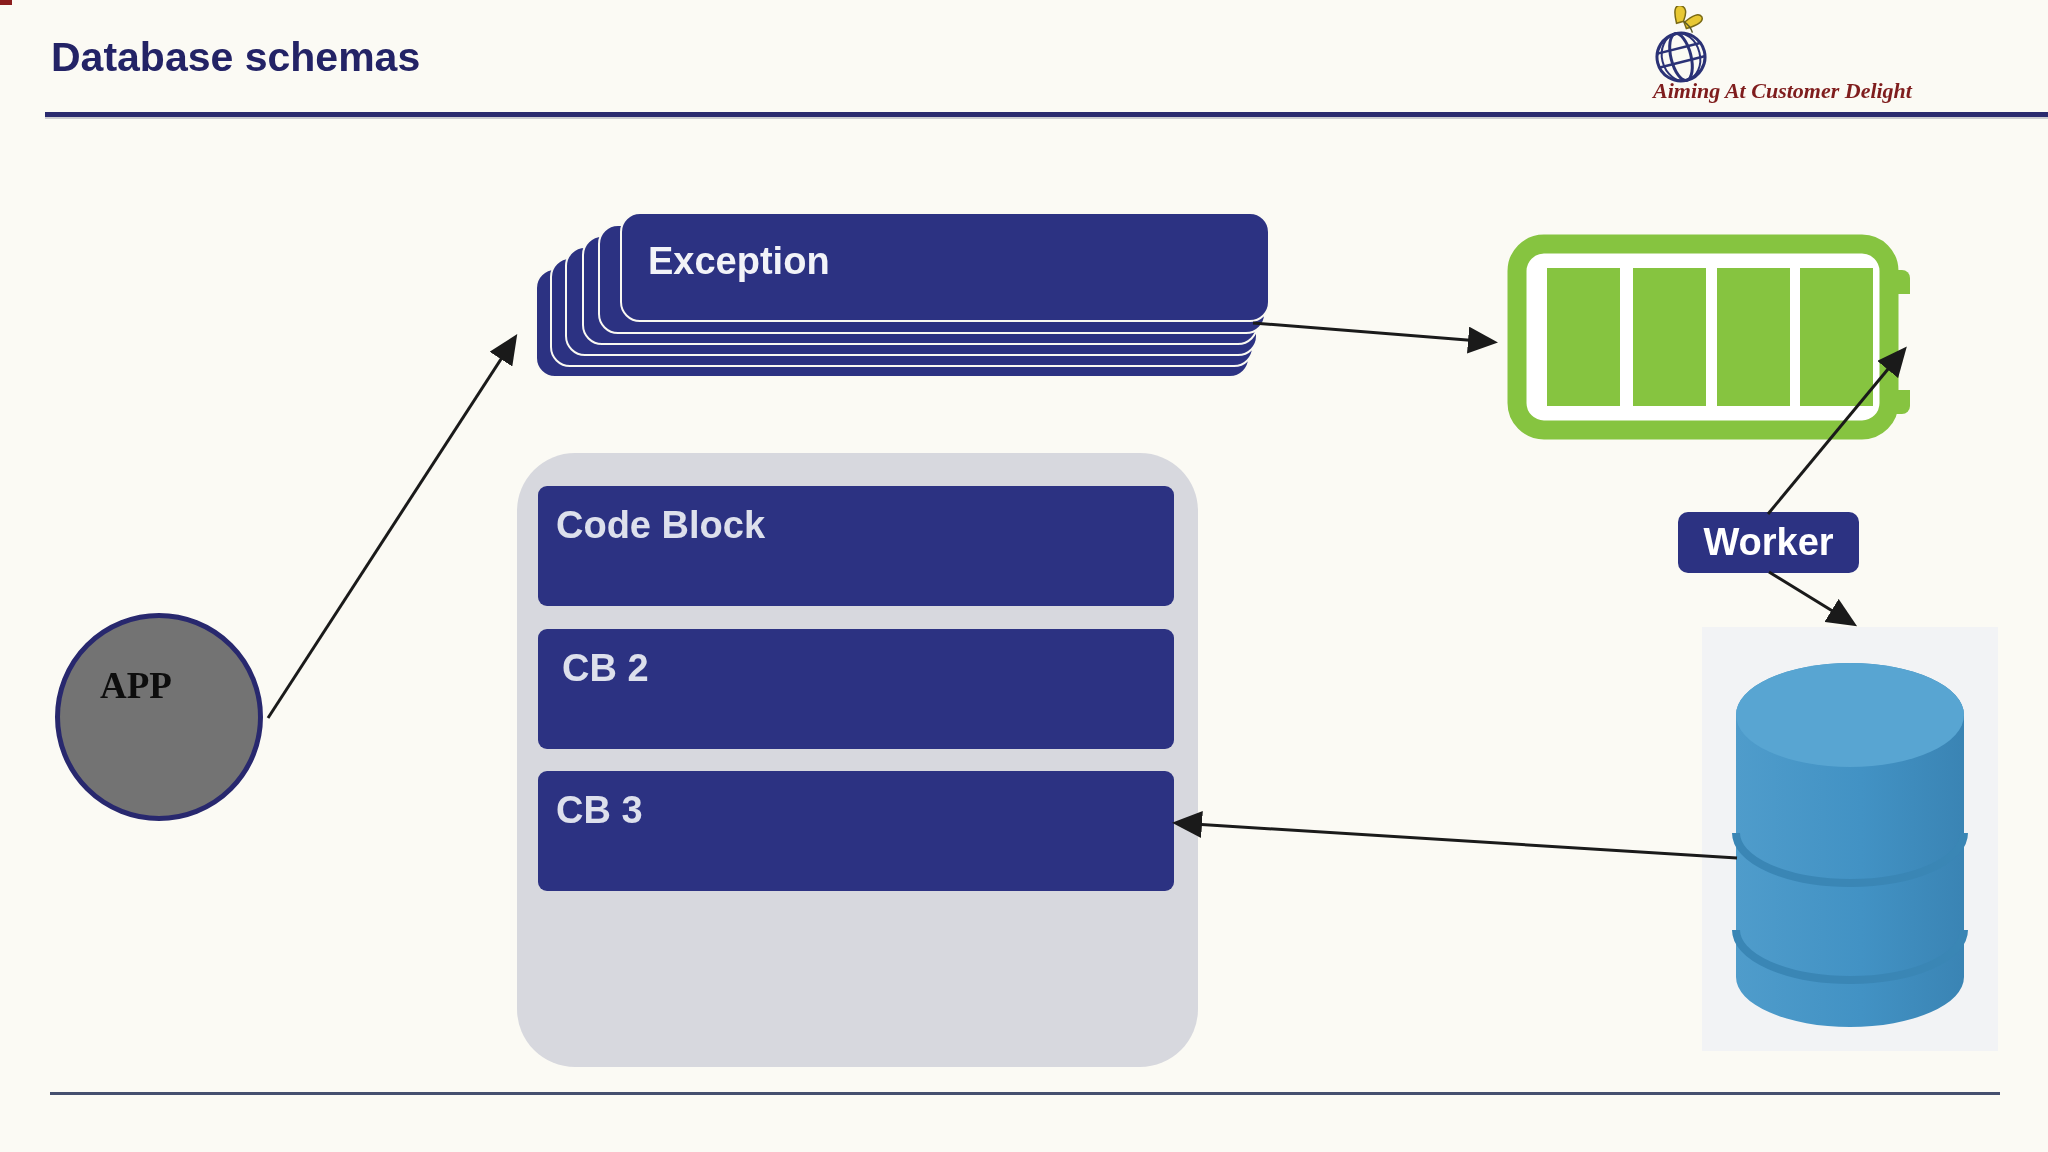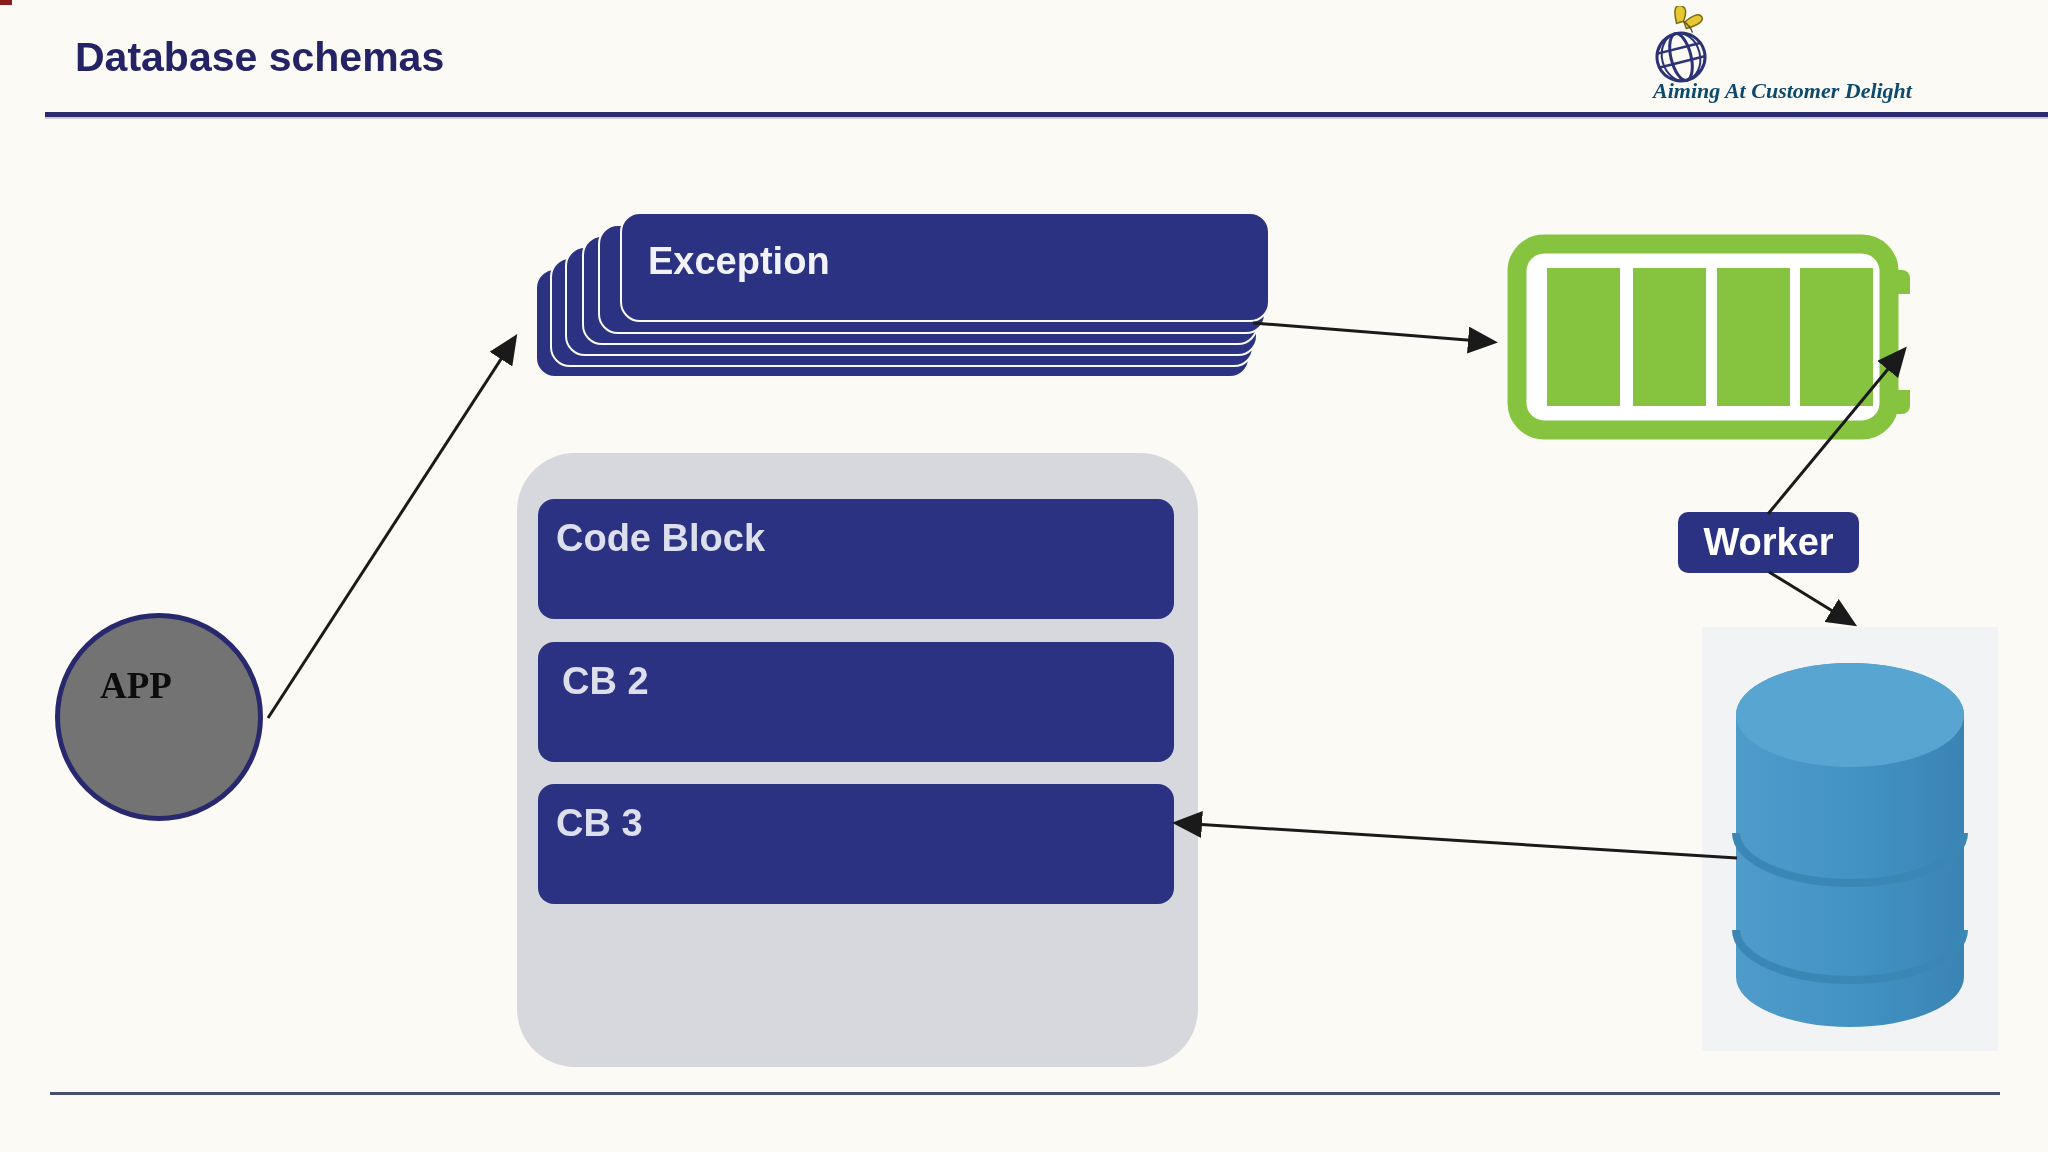--- a/index.html
+++ b/index.html
@@ -3,44 +3,44 @@
 <meta charset="utf-8">
 <style>
   html,body{margin:0;padding:0;}
   body{font-family:"Liberation Sans",sans-serif;}
   .slide{position:relative;width:2048px;height:1152px;background:#fbfaf4;overflow:hidden;}
 
   
   .corner-artifact{position:absolute;left:0;top:0;width:12px;height:5px;background:#8b1d1d;}
 
   
-  .page-title{position:absolute;left:75px;top:34px;font-size:41px;font-weight:bold;color:#232366;letter-spacing:0px;}
+  .page-title{position:absolute;left:51px;top:34px;font-size:41px;font-weight:bold;color:#232366;letter-spacing:0px;}
   .header-rule{position:absolute;left:45px;top:112px;width:2003px;height:5px;background:#2a2a6e;box-shadow:0 2px 0 rgba(120,120,140,.35);}
   .footer-rule{position:absolute;left:50px;top:1092px;width:1950px;height:3px;background:#454f6e;}
 
   
   .logo{position:absolute;left:1645px;top:4px;width:390px;height:104px;}
   .logo-globe{position:absolute;left:3px;top:2px;}
   .logo-text-row{position:absolute;left:76px;top:32px;white-space:nowrap;}
   .brand-primary{font-size:36px;font-weight:bold;color:#2b3276;letter-spacing:4px;}
   .brand-sep{font-size:34px;font-weight:bold;color:#c2b82a;padding:0 4px;}
   .brand-secondary{font-size:33px;font-weight:bold;color:#b3aa1e;letter-spacing:9px;}
-  .logo-tagline{position:absolute;left:8px;top:74px;width:380px;font-family:"Liberation Serif",serif;font-style:italic;font-weight:bold;font-size:22px;color:#0c4a6e;white-space:nowrap;}
+  .logo-tagline{position:absolute;left:8px;top:74px;width:380px;font-family:"Liberation Serif",serif;font-style:italic;font-weight:bold;font-size:22px;color:#7f1d1d;white-space:nowrap;}
 
   
   .app-node{position:absolute;left:55px;top:613px;width:208px;height:208px;border-radius:50%;background:#737373;border:5px solid #28286e;box-sizing:border-box;font-family:Liberation Serif, serif;}
   .app-label{position:absolute;left:40px;top:46px;font-size:37px;font-weight:bold;color:#0d0d0d;}
 
   
   .stack-card{position:absolute;height:110px;background:#2c3282;border:2px solid #faf9f2;border-radius:20px;box-sizing:border-box;}
   .stack-front{padding:26px 0 9px 26px;font-size:38px;font-weight:bold;color:#f2f3f8;}
 
   
   .code-container{position:absolute;left:517px;top:453px;width:681px;height:614px;background:#d7d8de;border-radius:58px;}
-  .code-block{position:absolute;left:21px;width:636px;height:120px;background:#2c3282;border-radius:16px;color:#dde0ec;font-size:38px;font-weight:bold;padding:18px 0 0 18px;box-sizing:border-box;margin-top:13px;}
+  .code-block{position:absolute;left:21px;width:636px;height:120px;background:#2c3282;border-radius:9px;color:#dde0ec;font-size:38px;font-weight:bold;padding:18px 0 0 18px;box-sizing:border-box;}
 
   
   .worker-node{position:absolute;left:1678px;top:512px;width:181px;height:61px;background:#2c3282;border-radius:10px;display:flex;align-items:center;justify-content:center;}
   .worker-label{font-size:38px;font-weight:bold;color:#ffffff;}
 
   
   .battery{position:absolute;left:1500px;top:230px;}
   .db-image{position:absolute;left:1702px;top:627px;width:296px;height:424px;background:#f2f3f5;}
   .db-cylinder{position:absolute;left:10px;top:8px;}
 

